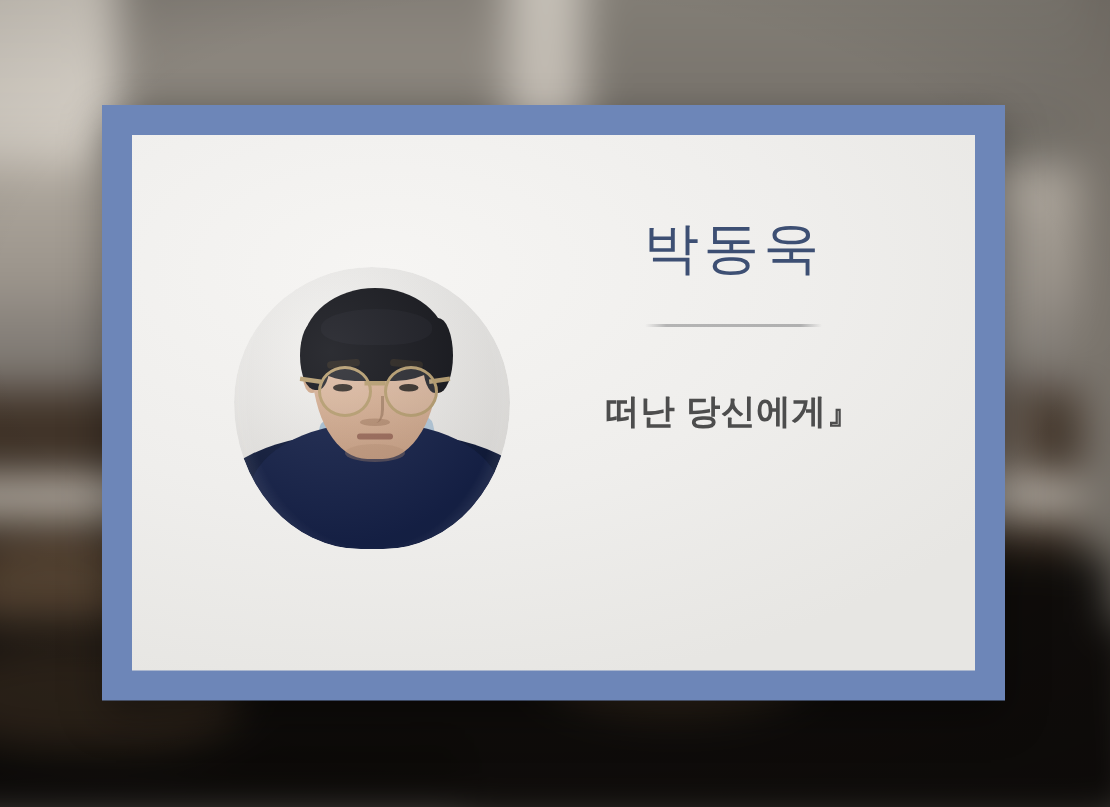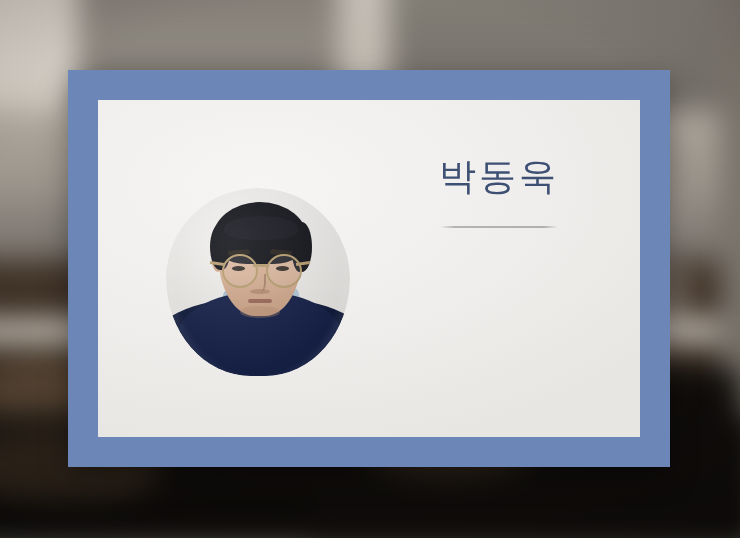--- a/index.html
+++ b/index.html
@@ -66,21 +66,21 @@
   
   #card-frame {
     position: absolute;
     left: 68px;
     top: 70px;
     width: 602px;
     height: 397px;
     background: #6d86b8;
     box-shadow: 0 10px 26px rgba(0,0,0,.35);
     box-sizing: border-box;
-    padding: 30px;
+    padding: 20px;
   }
   #card {
     position: relative;
     width: 100%;
     height: 100%;
     background:
       radial-gradient(ellipse 90% 80% at 30% 25%, #f6f5f3 0%, #efeeec 55%, #e7e6e3 100%);
     overflow: hidden;
   }
 
@@ -271,20 +271,21 @@
 
       <div id="text-col">
 
         <div id="name-row">
           <span id="person-name">박동욱</span>
         </div>
 
         <div id="divider"></div>
 
         <div id="book-title">
+          <span class="tl tl-2">떠난 당신에게』</span>
         </div>
 
       </div>
 
     </div>
   </div>
 
 </div>
 
 </body></html>

